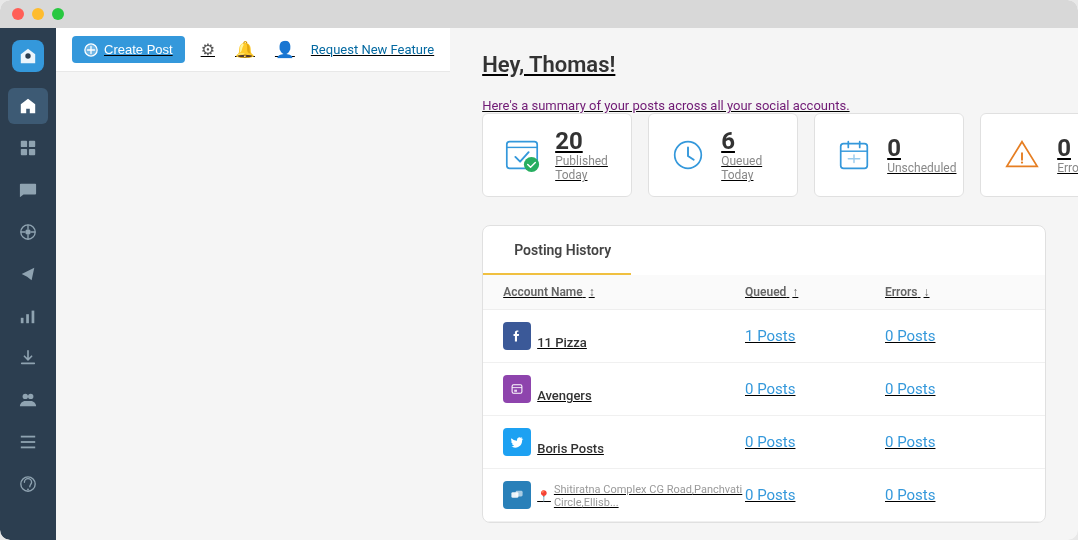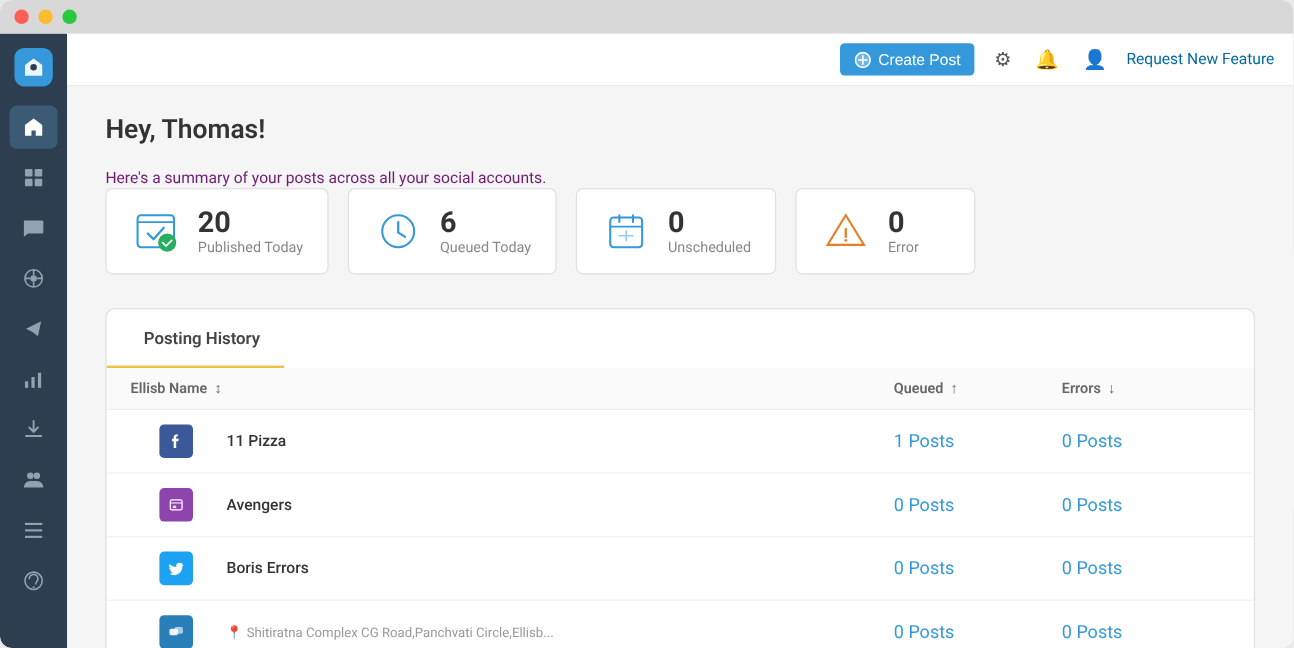--- a/index.html
+++ b/index.html
@@ -72,23 +72,24 @@
       display: flex;
       align-items: center;
       justify-content: center;
       color: white;
       font-size: 16px;
       margin-bottom: 10px;
     }
     .content-area {
       flex: 1;
       display: flex;
-      flex-direction: column;
+      flex-direction: row;
       overflow: hidden;
       background: #f5f5f5;
+      text-decoration: underline;
     }
     .topbar {
       height: 44px;
       background: white;
       display: flex;
       align-items: center;
       justify-content: flex-end;
       padding: 0 16px;
       gap: 12px;
       border-bottom: 1px solid #e8e8e8;
@@ -189,23 +190,22 @@
     }
     .table-row {
       display: grid;
       grid-template-columns: 1fr 140px 140px;
       padding: 12px 20px;
       border-bottom: 1px solid #f0f0f0;
       align-items: center;
     }
     .account-cell {
       display: flex;
-      align-items: center;
-      gap: 28px;
-      margin-left: 24px;
+      align-items: flex-end;
+      gap: 6px;
     }
     .account-icon {
       width: 28px;
       height: 28px;
       border-radius: 4px;
       display: flex;
       align-items: center;
       justify-content: center;
       color: white;
       font-size: 14px;
@@ -403,21 +403,21 @@
           </div>
         </div>
 
         <div class="posting-history-section">
           <div style="padding:14px 20px; border-bottom:2px solid #f0c040; display:inline-block;">
             <span style="font-size:14px;font-weight:600;color:#444;margin-left:11px;">Posting History</span>
           </div>
 
           <div class="table-header">
             <span>
-              <span>Ellisb Name</span>
+              <span>Account Name</span>
               <span class="sort-arrow">↕</span>
             </span>
             <span>
               <span>Queued</span>
               <span class="sort-arrow">↑</span>
             </span>
             <span>
               <span>Errors</span>
               <span class="sort-arrow">↓</span>
             </span>
@@ -458,21 +458,21 @@
     <span class="posts-link" style="color:#3498db">0 Posts</span>
   </div>
               <div class="table-row">
     <div class="account-cell">
       <div class="account-icon tw">
                     <svg width="14" height="14" viewBox="0 0 20 20" fill="white">
                       <path d="M18 4.5a7 7 0 01-2 .6 3.5 3.5 0 001.5-2 7 7 0 01-2.2.85A3.5 3.5 0 0010 7.4c0 .28.03.55.09.8A9.9 9.9 0 012 4.8a3.5 3.5 0 001.08 4.67 3.48 3.48 0 01-1.58-.44v.04c0 1.7 1.2 3.1 2.8 3.43a3.5 3.5 0 01-1.57.06 3.5 3.5 0 003.26 2.43A7 7 0 012 16.5a9.9 9.9 0 005.36 1.57c6.43 0 9.95-5.33 9.95-9.95l-.01-.45A7.1 7.1 0 0019 5.8a6.9 6.9 0 01-2 .54L18 4.5z"></path>
                     </svg>
                   </div>
       <div>
-        <div class="account-name">Boris Errors</div>
+        <div class="account-name">Boris Posts</div>
 
       </div>
     </div>
     <span class="posts-link" style="color:#3498db">0 Posts</span>
     <span class="posts-link" style="color:#3498db">0 Posts</span>
   </div>
               <div class="table-row">
     <div class="account-cell">
       <div class="account-icon multi">
                     <svg width="14" height="14" viewBox="0 0 20 20" fill="white">

